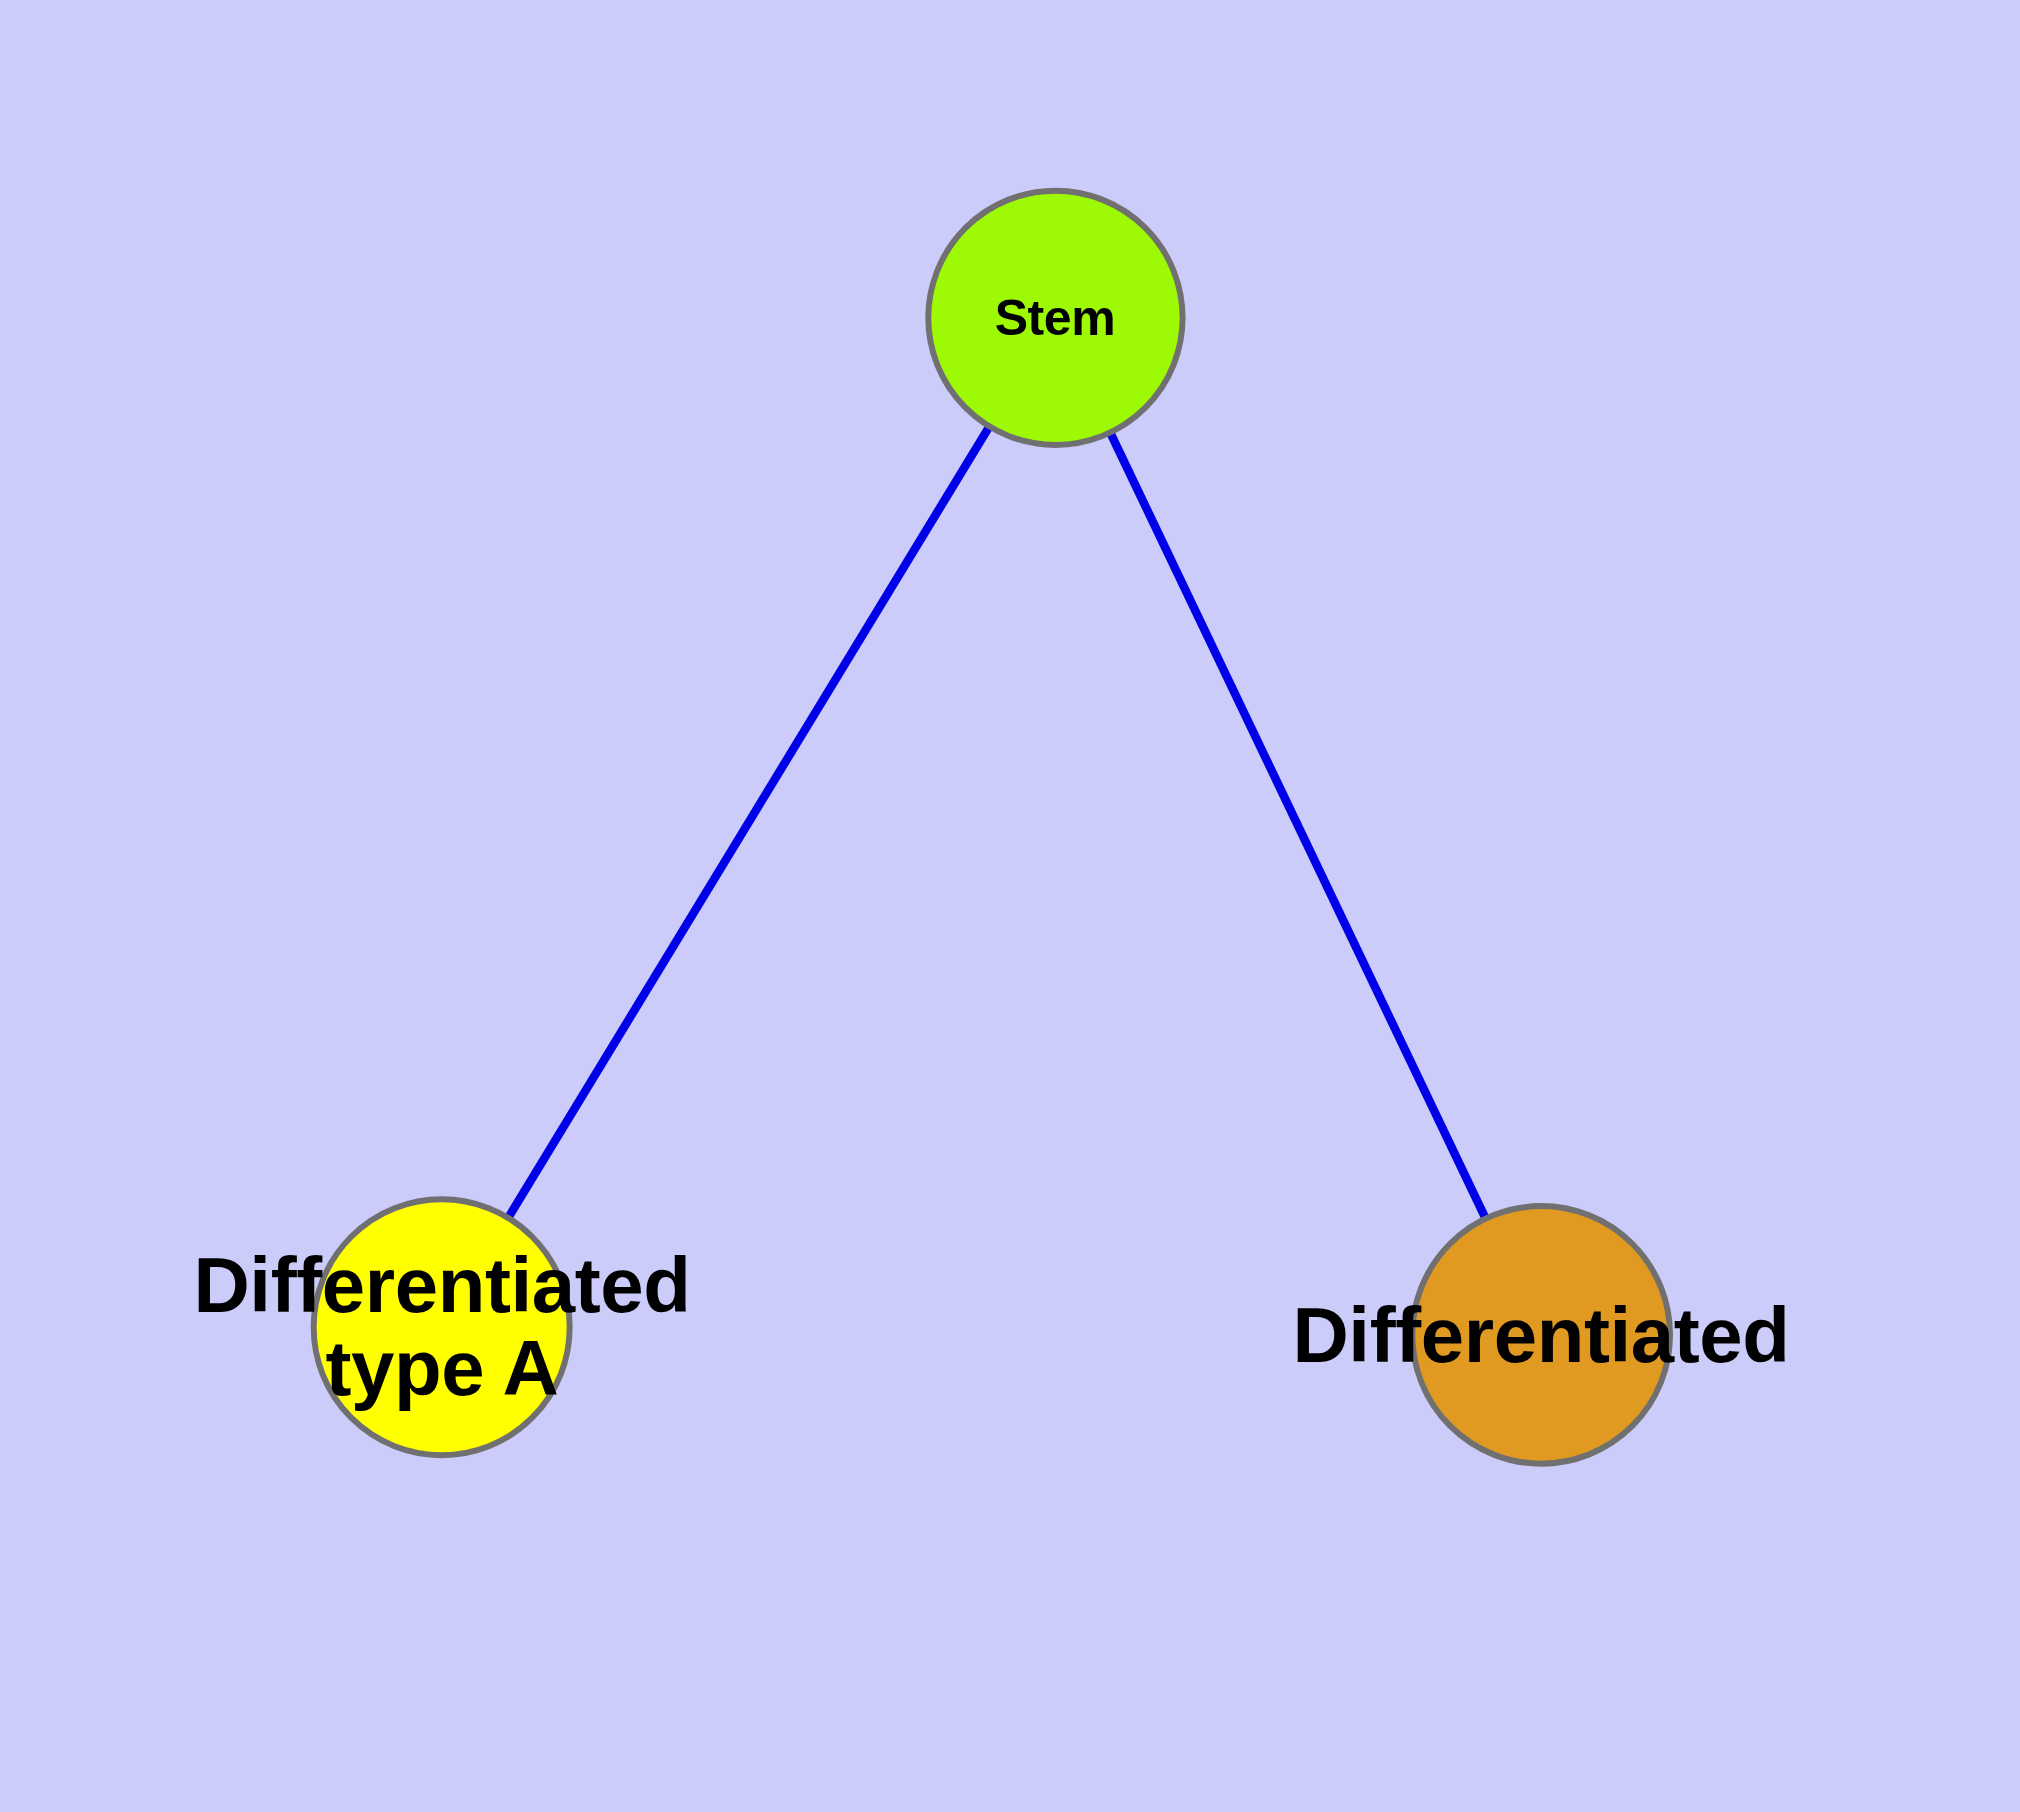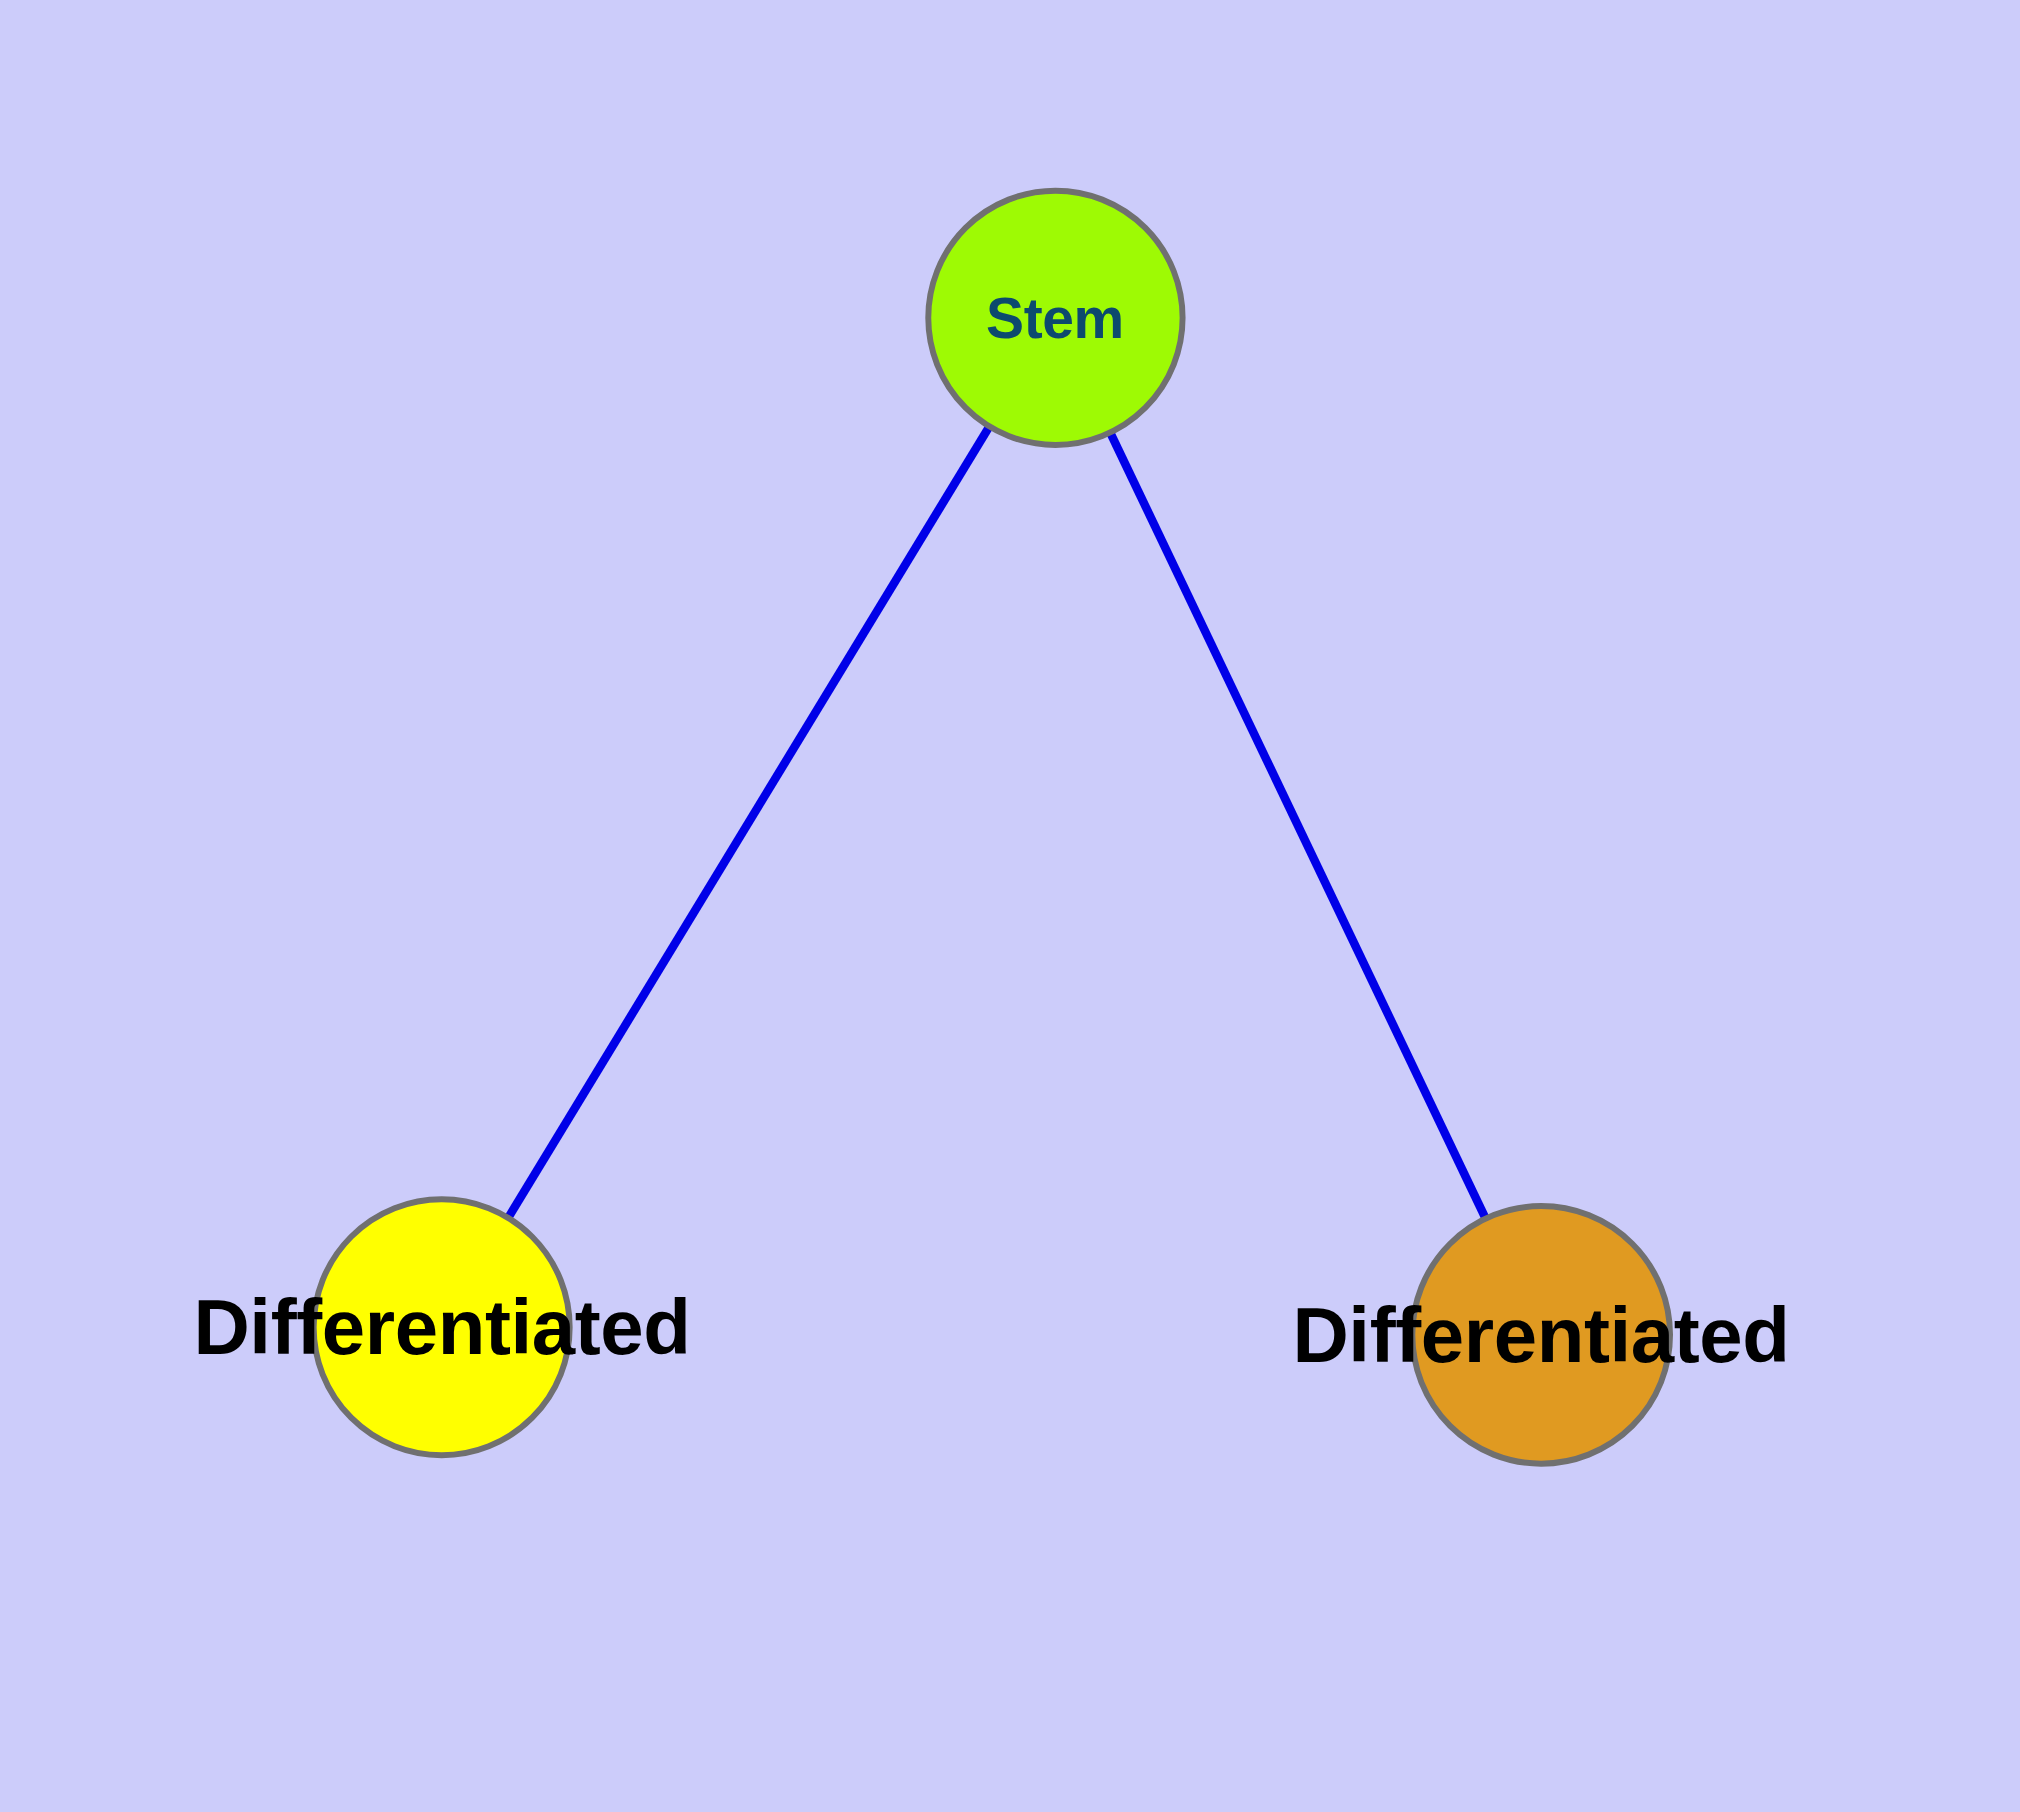--- a/index.html
+++ b/index.html
@@ -53,25 +53,26 @@
         <line x1="1245" y1="375" x2="1818" y2="1575" stroke="#0000e8" stroke-width="10" stroke-linecap="butt"></line>
       </g>
     <g id="nodes-layer">
         <circle cx="1245" cy="375" r="150" fill="#9efa04" stroke="#707070" stroke-width="7"></circle>
         <circle cx="521" cy="1566" r="151" fill="#ffff00" stroke="#707070" stroke-width="7"></circle>
         <circle cx="1818" cy="1575" r="152" fill="#e09a21" stroke="#707070" stroke-width="7"></circle>
       </g>
   </svg>
 
   <div id="labels-layer">
-      <div class="node-label" style="left: 1055px; top: 318px; font-size: 57px; color: #0c4a6e;">
+      <div class="node-label" style="left: 1055px; top: 318px; font-size: 50px; color: #000000;">
         <div>Stem</div>
       </div>
       <div class="node-label" style="left: 442px; top: 1327px; font-size: 78px; color: rgb(0, 0, 0);">
         <div>Differentiated</div>
+        <div>type A</div>
       </div>
       <div class="node-label" style="left: 1541px; top: 1335px; font-size: 78px; color: rgb(0, 0, 0);">
         <div>Differentiated</div>
       </div>
     </div>
 
 </div>
 
 
 </body></html>

